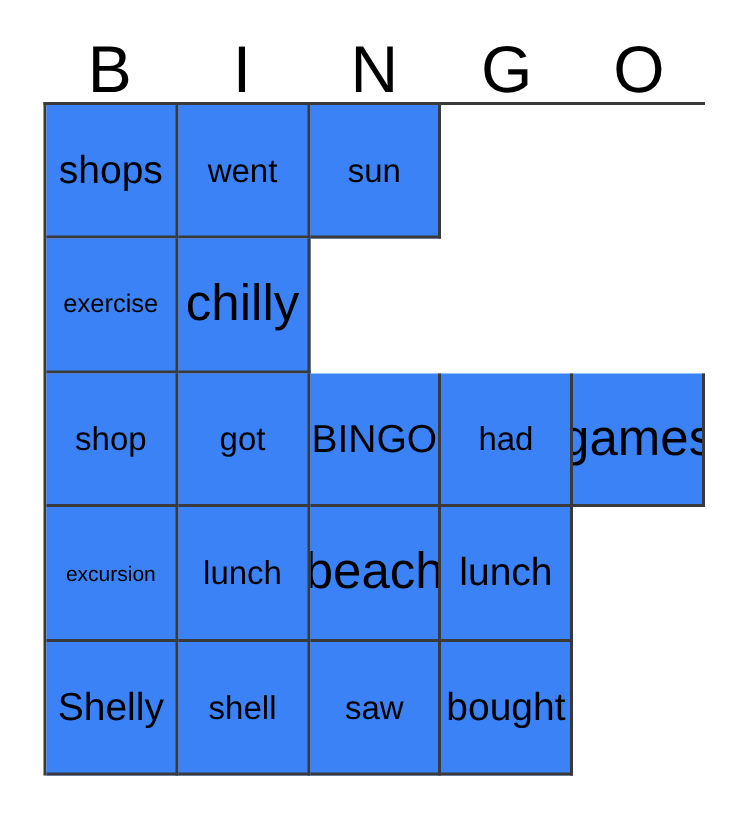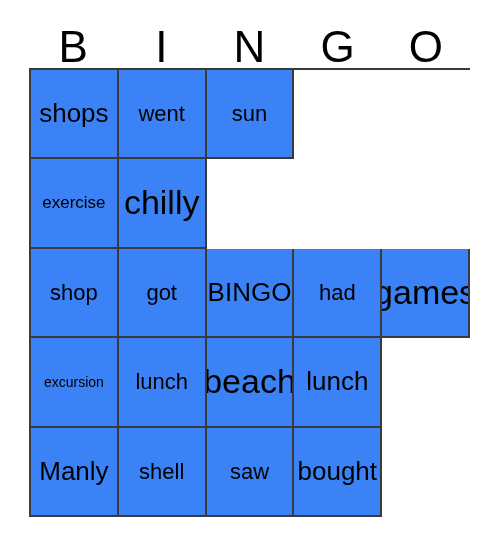--- a/index.html
+++ b/index.html
@@ -157,21 +157,21 @@
       <div class="cell">
         <span class="cell-text fs-l">beach</span>
       </div>
       <div class="cell">
         <span class="cell-text fs-m">lunch</span>
       </div>
     </div>
 
     <div class="grid-row">
       <div class="cell">
-        <span class="cell-text fs-m">Manly</span>
+        <span class="cell-text fs-m">Shelly</span>
       </div>
       <div class="cell">
         <span class="cell-text fs-xl">shell</span>
       </div>
       <div class="cell">
         <span class="cell-text fs-xl">saw</span>
       </div>
       <div class="cell">
         <span class="cell-text fs-s">bought</span>
       </div>

